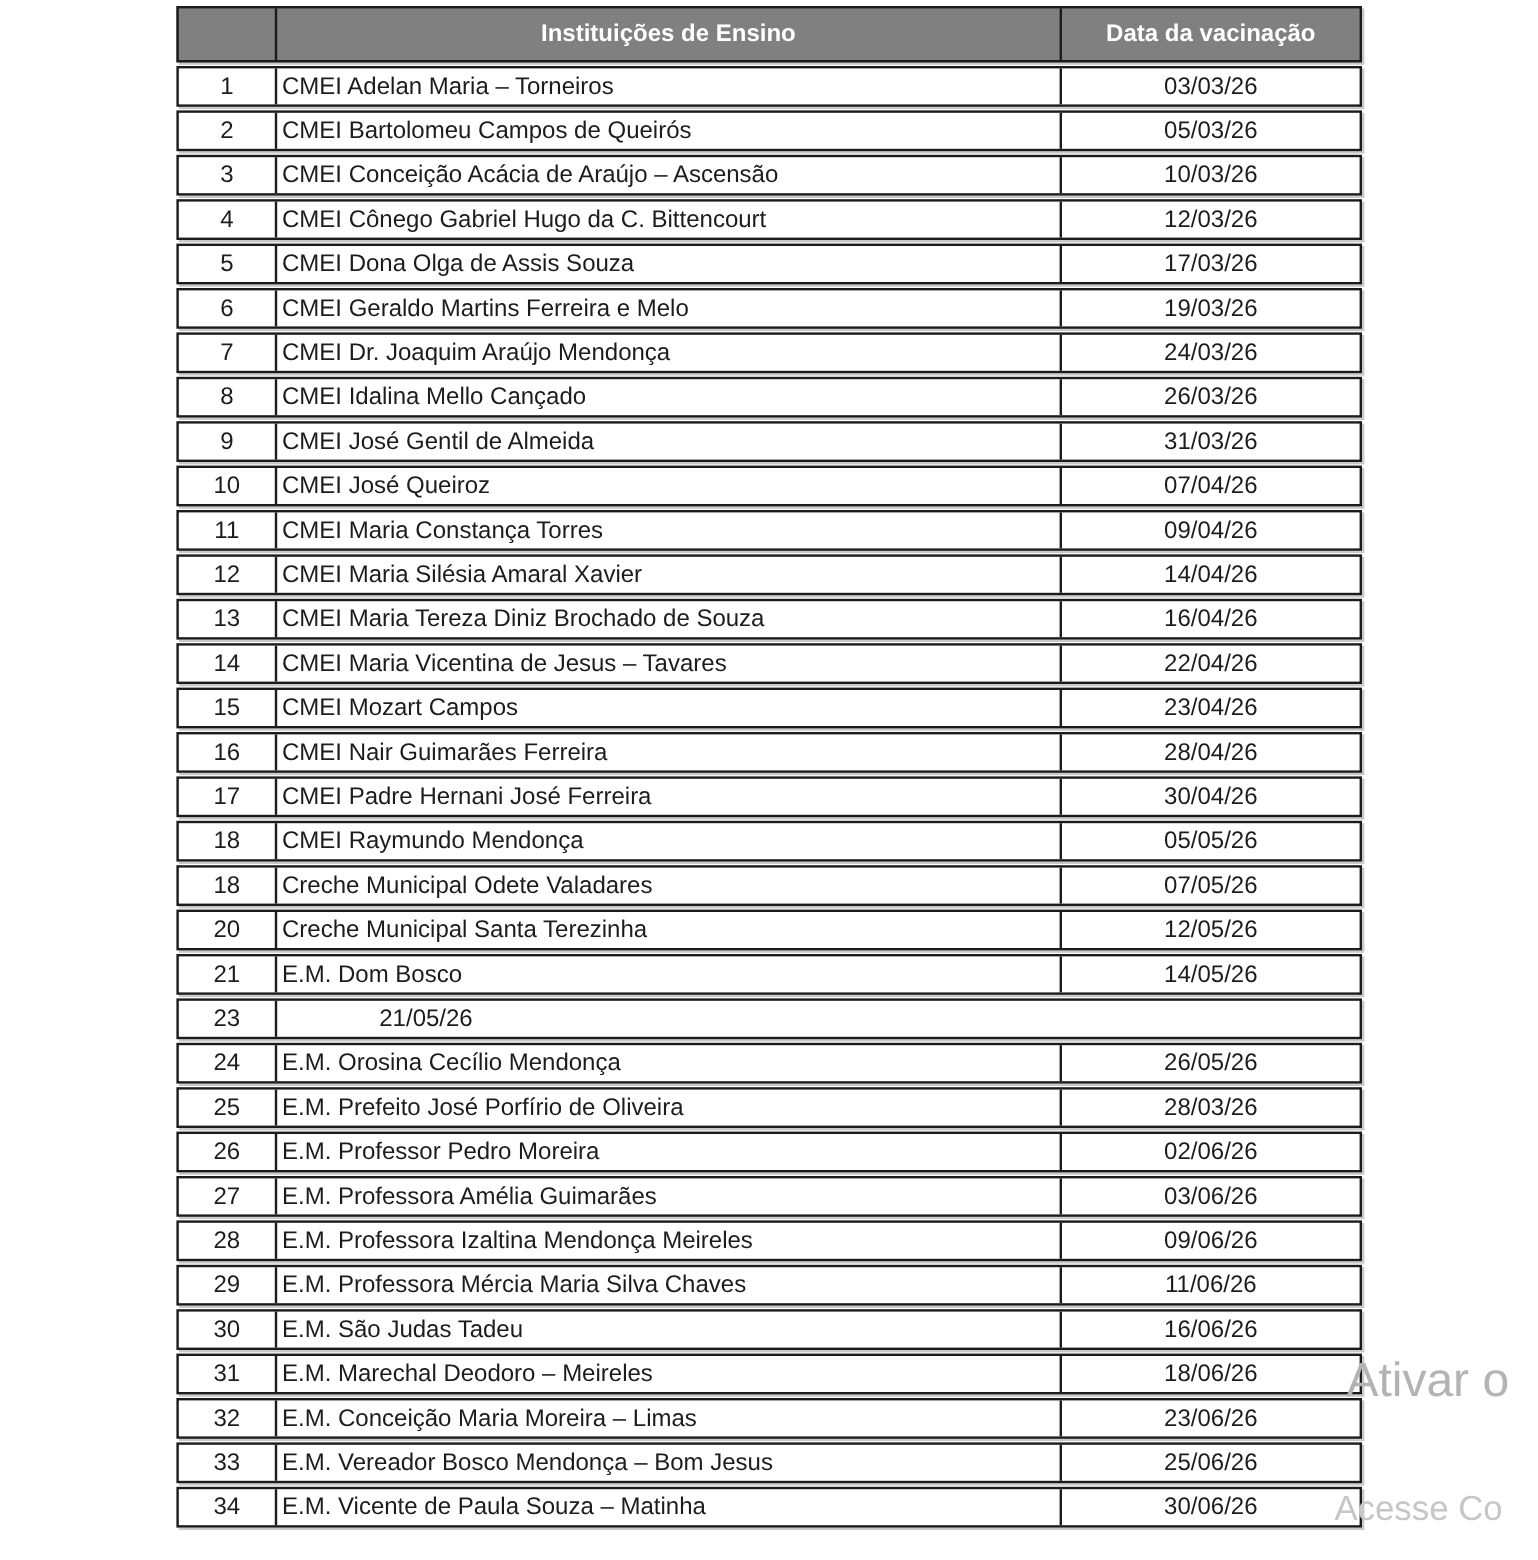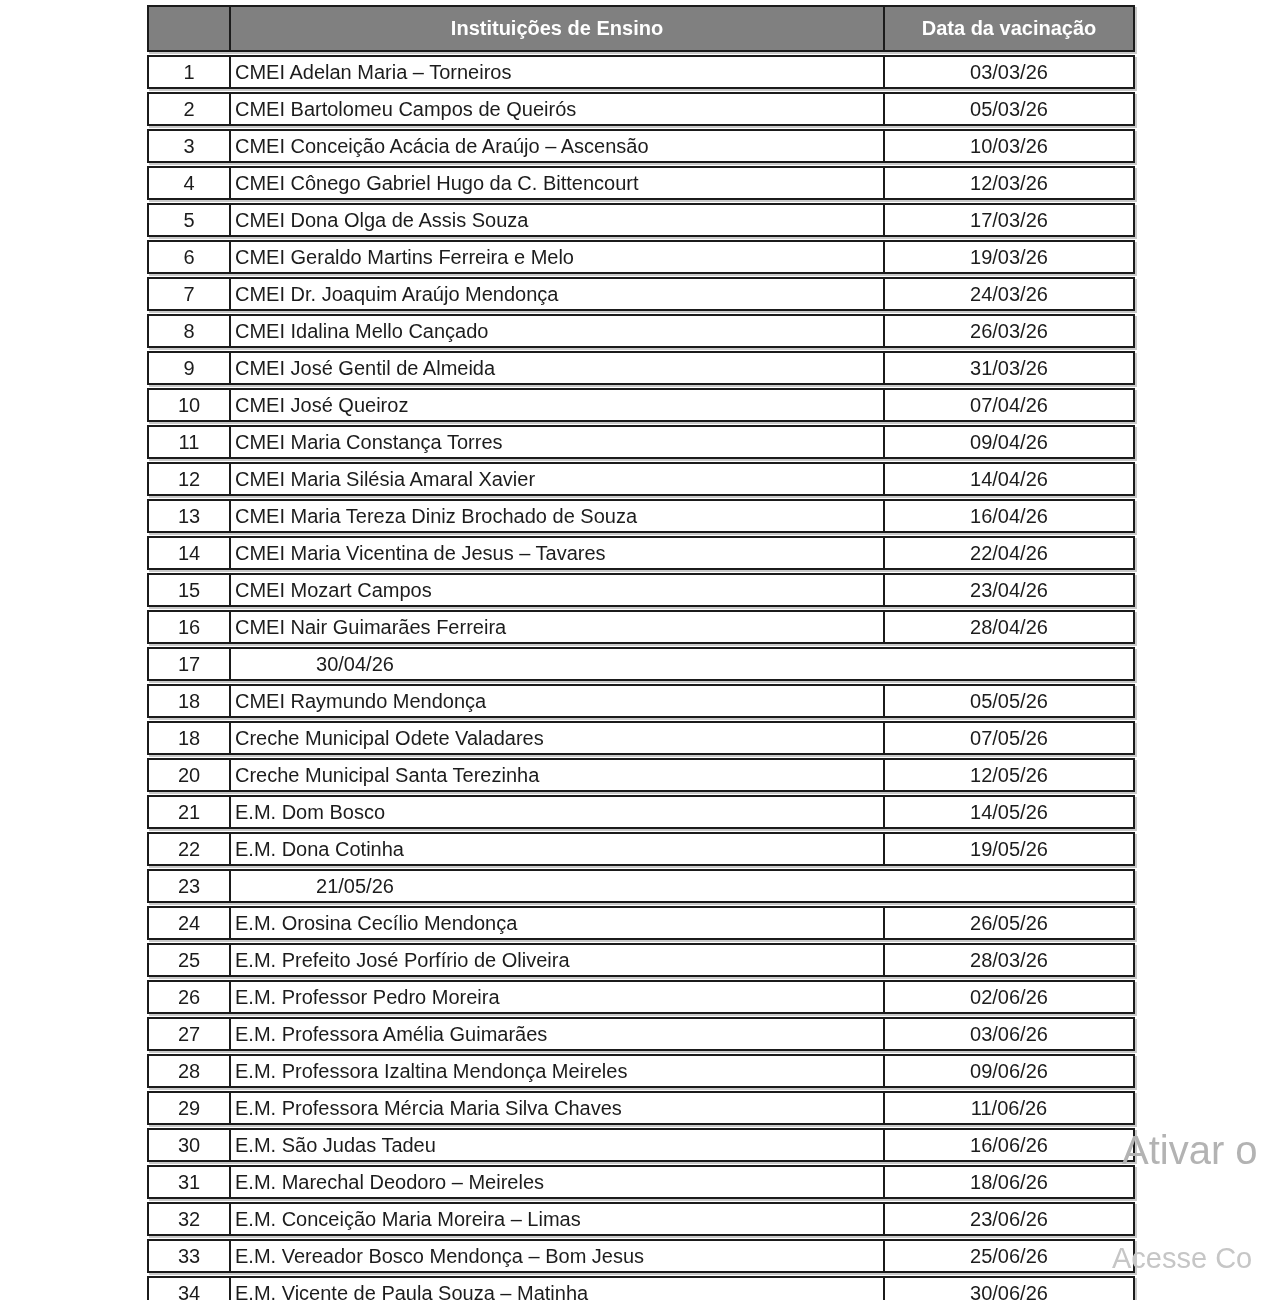--- a/index.html
+++ b/index.html
@@ -162,20 +162,21 @@
     <div class="c c-name">CMEI Mozart Campos</div>
     <div class="c c-date">23/04/26</div>
   </div>
     <div class="trow" style="">
     <div class="c c-num">16</div>
     <div class="c c-name">CMEI Nair Guimarães Ferreira</div>
     <div class="c c-date">28/04/26</div>
   </div>
     <div class="trow" style="">
     <div class="c c-num">17</div>
+    <div class="c c-name">CMEI Padre Hernani José Ferreira</div>
     <div class="c c-date">30/04/26</div>
   </div>
     <div class="trow" style="">
     <div class="c c-num">18</div>
     <div class="c c-name">CMEI Raymundo Mendonça</div>
     <div class="c c-date">05/05/26</div>
   </div>
     <div class="trow" style="">
     <div class="c c-num">18</div>
     <div class="c c-name">Creche Municipal Odete Valadares</div>
@@ -185,25 +186,20 @@
     <div class="c c-num">20</div>
     <div class="c c-name">Creche Municipal Santa Terezinha</div>
     <div class="c c-date">12/05/26</div>
   </div>
     <div class="trow" style="">
     <div class="c c-num">21</div>
     <div class="c c-name">E.M. Dom Bosco</div>
     <div class="c c-date">14/05/26</div>
   </div>
     <div class="trow" style="">
-    <div class="c c-num">22</div>
-    <div class="c c-name">E.M. Dona Cotinha</div>
-    <div class="c c-date">19/05/26</div>
-  </div>
-    <div class="trow" style="">
     <div class="c c-num">23</div>
     <div class="c c-date">21/05/26</div>
   </div>
     <div class="trow" style="">
     <div class="c c-num">24</div>
     <div class="c c-name">E.M. Orosina Cecílio Mendonça</div>
     <div class="c c-date">26/05/26</div>
   </div>
     <div class="trow" style="">
     <div class="c c-num">25</div>

